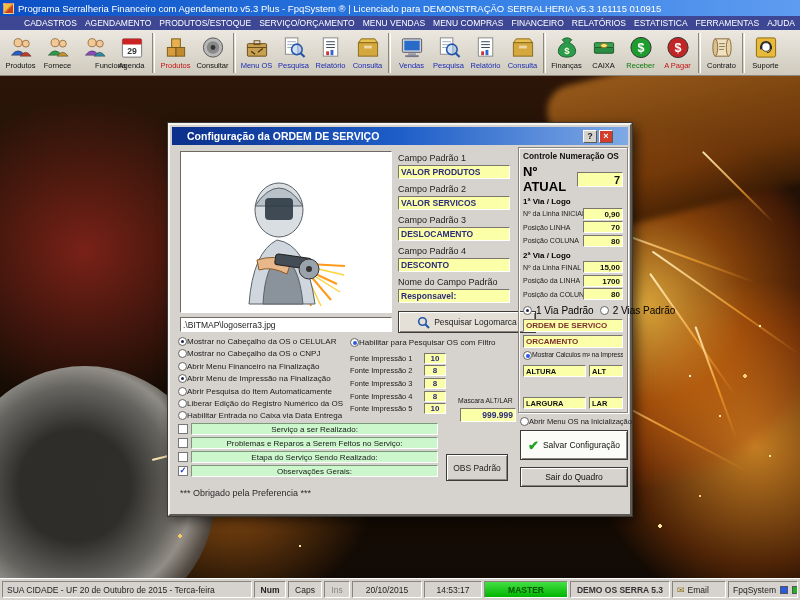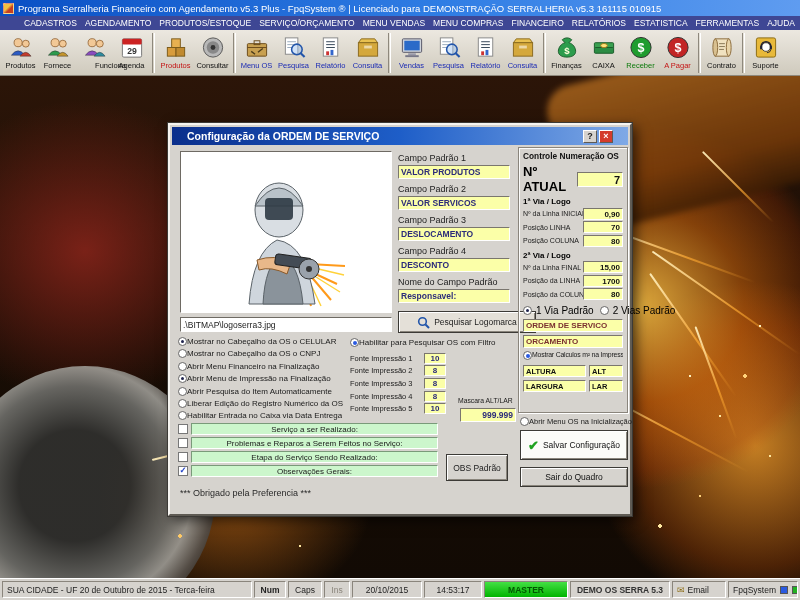--- a/index.html
+++ b/index.html
@@ -116,21 +116,21 @@
   .vrow{display:flex;align-items:center;height:13.5px;}
   .vlabel{font-size:7px;color:#1a1a1a;flex:1;white-space:nowrap;overflow:hidden;}
   .vbox{width:40px;height:12px;text-align:right;font-size:8px;color:#111;line-height:11px;flex:none;}
   .via-radio-row{display:flex;gap:6px;align-items:center;height:14px;margin-top:2px;}
   .inline-opt{display:flex;align-items:center;gap:4px;font-size:10px;white-space:nowrap;}
   .doc-inputs{margin-top:2px;}
   .doc-input{height:13px;margin-bottom:3px;font-size:8px;line-height:12px;color:#7a3030;}
   .calc-row{margin-top:1px;}
   .calc-row .opt-label{font-size:6.9px;letter-spacing:-0.2px;}
   .dim-rows{margin-top:2px;}
-  .dim-row{display:flex;gap:3px;margin-bottom:3px;}
+  .dim-row{display:flex;gap:3px;margin-bottom:20px;}
   .dim-a{flex:1;height:12px;font-size:7.5px;line-height:11px;color:#111;}
   .dim-b{width:34px;height:12px;font-size:7.5px;line-height:11px;color:#111;}
   .init-row{position:absolute;left:350px;top:292px;width:112px;}
   .init-row .opt-label{font-size:7.5px;}
   .save-btn{position:absolute;left:350px;top:305px;width:108px;height:30px;background:#fbfbf8;font-size:8.5px;color:#111;}
   .save-check{color:#1fa21f;font-size:13px;font-weight:bold;}
   .exit-btn{position:absolute;left:350px;top:342px;width:108px;height:20px;font-size:8.5px;color:#111;}
 
   
   .statusbar{position:absolute;left:0;top:578px;width:800px;height:22px;background:#d6d3ce;

